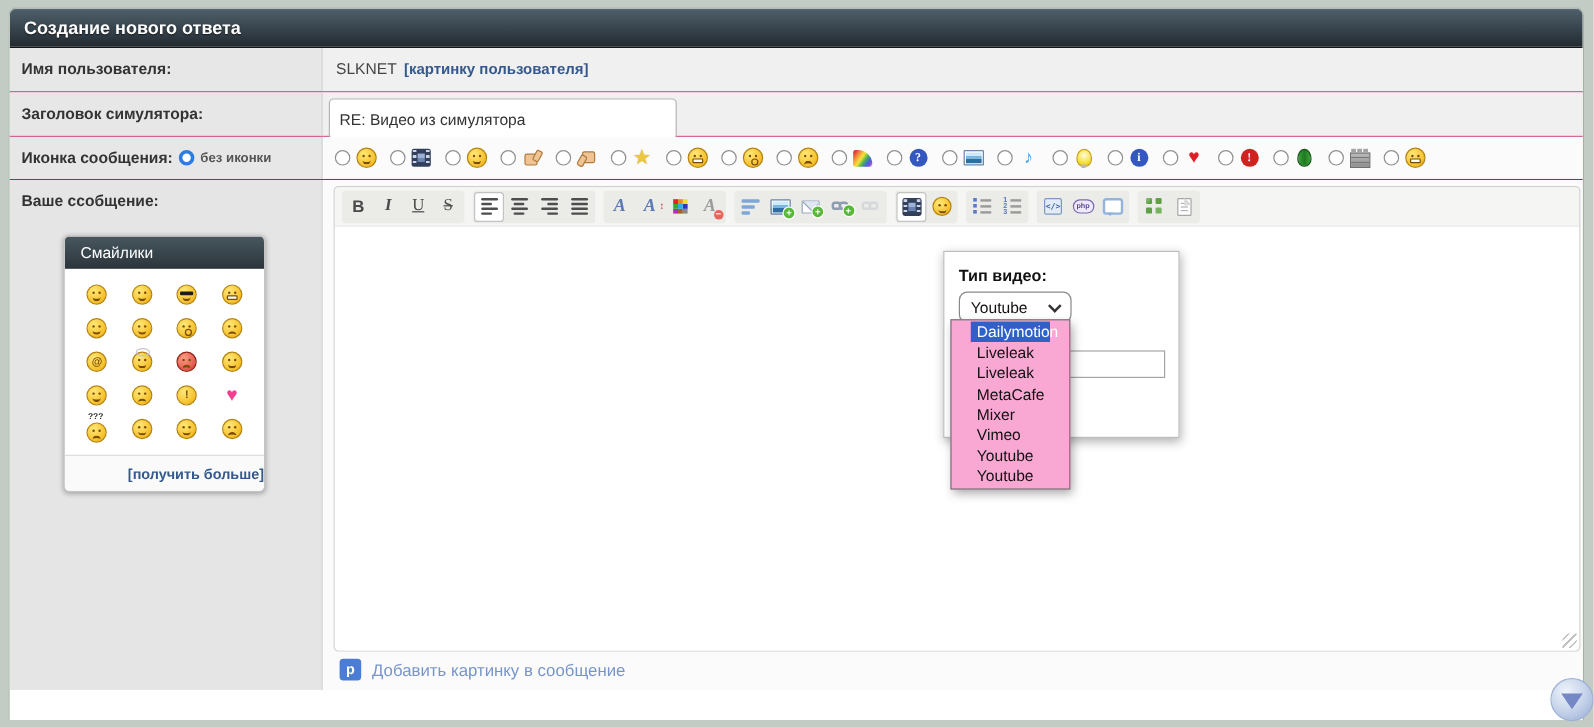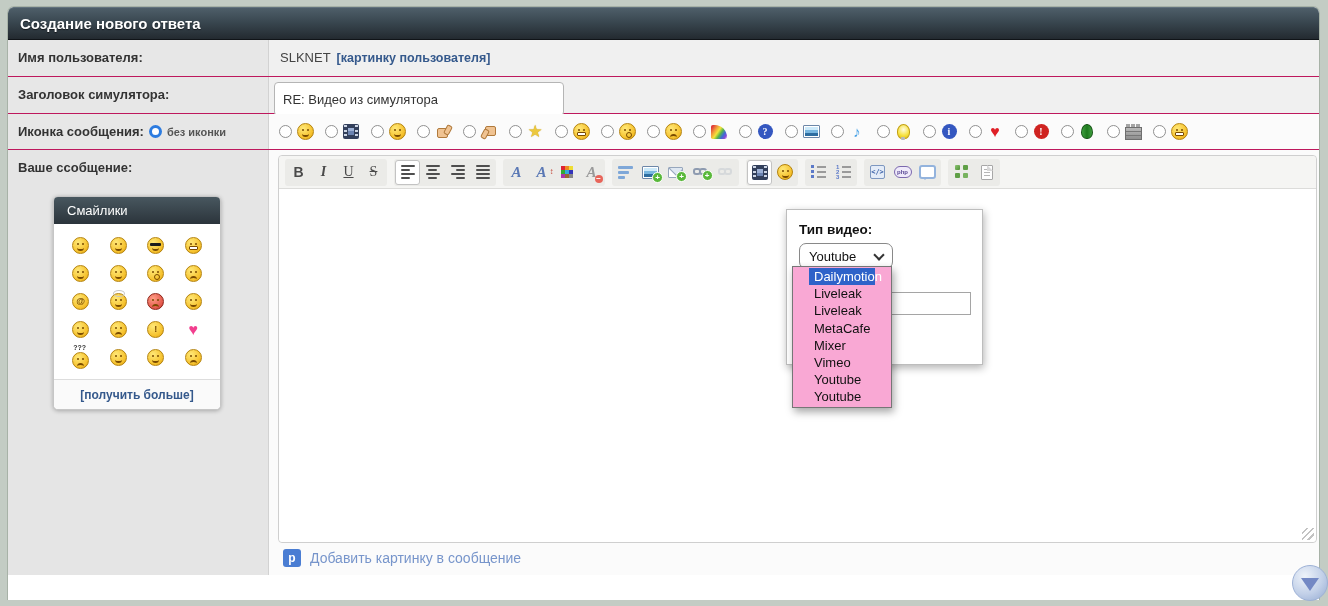--- a/index.html
+++ b/index.html
@@ -39,21 +39,21 @@
   .lbl4{background:#e5e5e5;position:relative}
   .v4{background:#fbfbfb;position:relative;padding:5px 2px 0 9px}
 
   
   .spanel{position:absolute;left:45px;top:46px;width:166px;background:#fff;border:1px solid #c6c6c6;
           border-radius:5px;box-shadow:0 1px 4px rgba(0,0,0,.28);overflow:hidden}
   .sphdr{height:27px;background:linear-gradient(180deg,#48575f,#2b343b);display:flex;align-items:center;padding:0 13px}
   .sphdr span{color:#fff;font-weight:normal;font-size:13px}
   .spgrid{display:grid;grid-template-columns:repeat(4,1fr);row-gap:5px;padding:10px 8px;justify-items:center}
   .smc{width:24px;height:23px;display:flex;align-items:center;justify-content:center;cursor:pointer}
-  .spftr{height:29px;border-top:1px solid #ddd;background:#fafafa;display:flex;align-items:center;justify-content:center}
+  .spftr{height:29px;border-top:1px solid #ddd;background:#fafafa;display:flex;align-items:center;justify-content:flex-end}
   .spftr a{color:#35598c;font-weight:bold;font-size:12px}
 
   
   .editor{height:388px;border:1px solid #cfcfcf;border-radius:4px;background:#fff;display:flex;flex-direction:column;box-sizing:border-box}
   .etb{height:33px;flex:none;background:#f5f5f3;border-bottom:1px solid #dcdcda;border-radius:4px 4px 0 0;
        display:flex;align-items:center;gap:7px;padding:0 6px;box-sizing:border-box}
   .tgroup{display:flex;background:#ebebe8;border-radius:3px;padding:1px}
   .tbtn{width:25px;height:25px;display:flex;align-items:center;justify-content:center;border:1px solid transparent;box-sizing:border-box;cursor:pointer}
   .tbtn.on{background:#fff;border-color:#c3c3c3;border-radius:3px}
   .tbtn.dis{opacity:.5}

